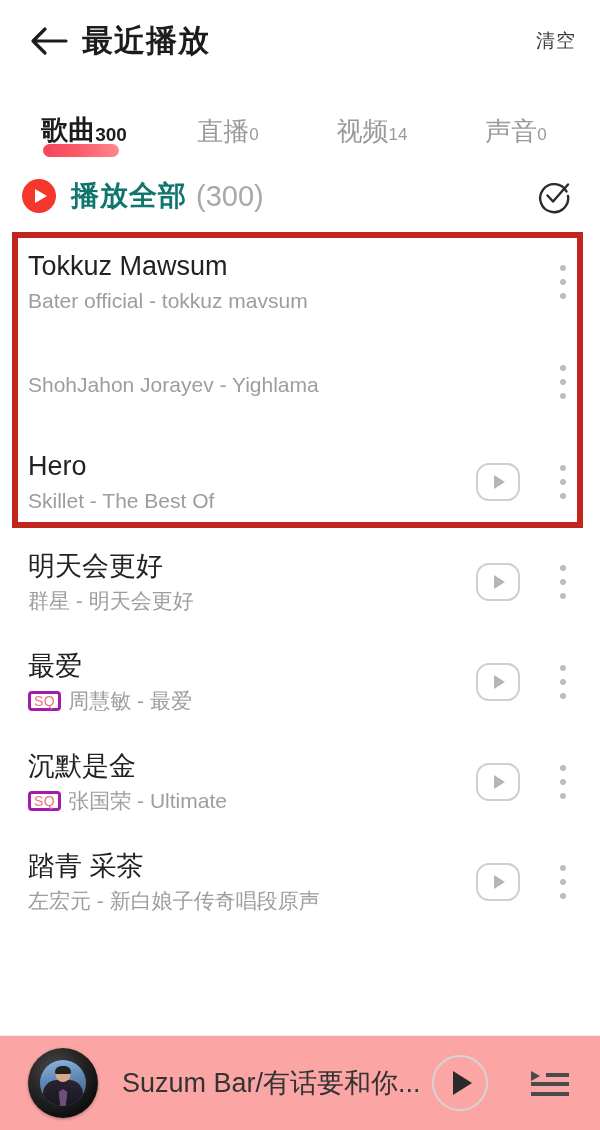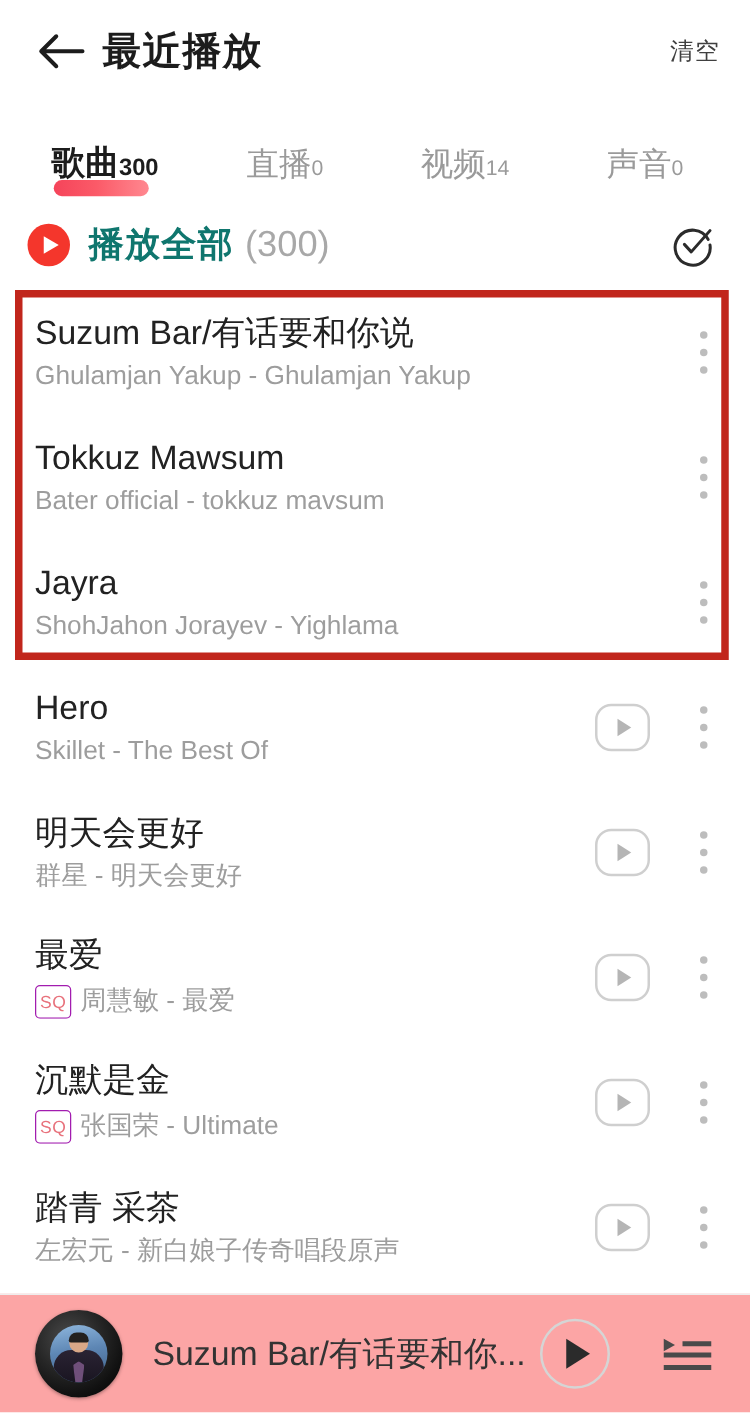--- a/index.html
+++ b/index.html
@@ -72,23 +72,23 @@
   .song-title {
     font-size:27px; color:#222; line-height:1.18;
     white-space:nowrap; overflow:hidden; text-overflow:ellipsis;
   }
   .song-sub {
     font-size:21px; color:#9d9d9d; margin-top:7px; line-height:1.15;
     display:flex; align-items:center; white-space:nowrap; overflow:hidden;
   }
   .sq-badge {
     display:inline-flex; align-items:center; justify-content:center;
-    border:1px solid #a21caf; color:#e8727c; border-radius:4px;
+    border:3px solid #a21caf; color:#e8727c; border-radius:4px;
     font-size:14px; line-height:1; padding:2px 3px; margin-right:7px;
-    letter-spacing:0.5px; flex:0 0 auto; height:27px;
+    letter-spacing:0.5px; flex:0 0 auto; height:20px;
   }
   .row-play {
     width:44px; height:38px; border:2px solid #cfcfcf; border-radius:13px;
     display:flex; align-items:center; justify-content:center; flex:0 0 auto;
     margin-right:30px;
   }
   .row-play .tri {
     width:0; height:0; border-left:11px solid #b5b5b5;
     border-top:7px solid transparent; border-bottom:7px solid transparent;
     margin-left:3px;
@@ -213,57 +213,40 @@
     <div class="select-icon">
       <svg width="36" height="36" viewBox="0 0 36 36" fill="none">
         <path d="M30.5 13.5 A14 14 0 1 0 32 18" stroke="#2b2b2b" stroke-width="2.4" stroke-linecap="round"></path>
         <path d="M11.5 17.5 L17 23.5 L32 6.5" stroke="#2b2b2b" stroke-width="2.4" stroke-linecap="round" stroke-linejoin="round"></path>
       </svg>
     </div>
   </div>
 
   <div class="list">
 
-    <div class="song-row">
-      <div class="song-text">
-        <div class="song-title">Suzum Bar/有话要和你说</div>
-        <div class="song-sub">
-          <span>Ghulamjan Yakup - Ghulamjan Yakup</span>
+
+    <div class="song-row">
+      <div class="song-text">
+        <div class="song-title">Tokkuz Mawsum</div>
+        <div class="song-sub">
+          <span>Bater official - tokkuz mavsum</span>
         </div>
       </div>
       <div class="row-play hidden">
           <div class="tri"></div>
         </div>
       <div class="dots">
           <span></span>
           <span></span>
           <span></span>
         </div>
     </div>
 
     <div class="song-row">
       <div class="song-text">
-        <div class="song-title">Tokkuz Mawsum</div>
-        <div class="song-sub">
-          <span>Bater official - tokkuz mavsum</span>
-        </div>
-      </div>
-      <div class="row-play hidden">
-          <div class="tri"></div>
-        </div>
-      <div class="dots">
-          <span></span>
-          <span></span>
-          <span></span>
-        </div>
-    </div>
-
-    <div class="song-row">
-      <div class="song-text">
-        <div class="song-title">Jayra</div>
         <div class="song-sub">
           <span>ShohJahon Jorayev - Yighlama</span>
         </div>
       </div>
       <div class="row-play hidden">
           <div class="tri"></div>
         </div>
       <div class="dots">
           <span></span>
           <span></span>

